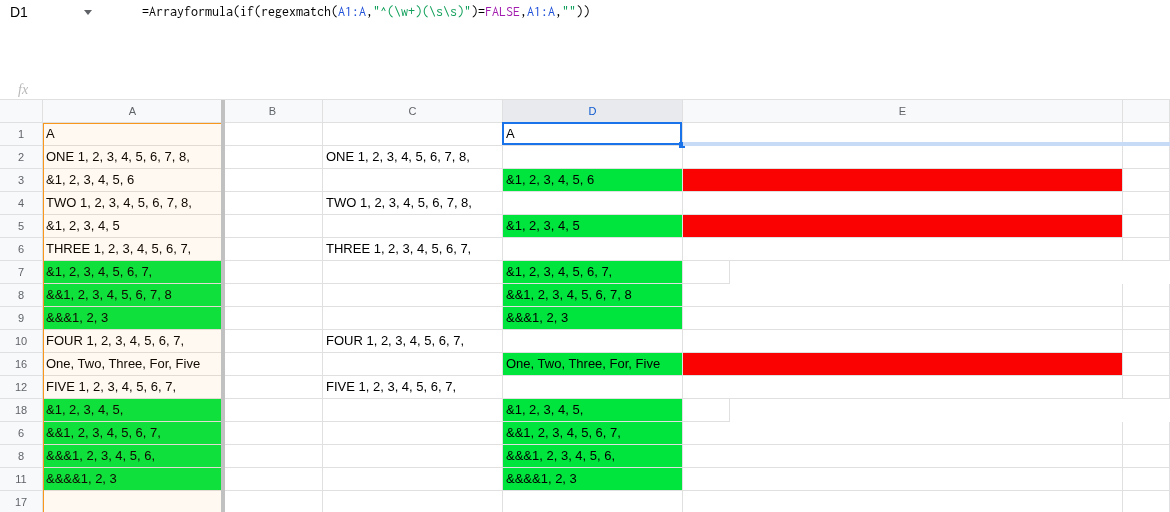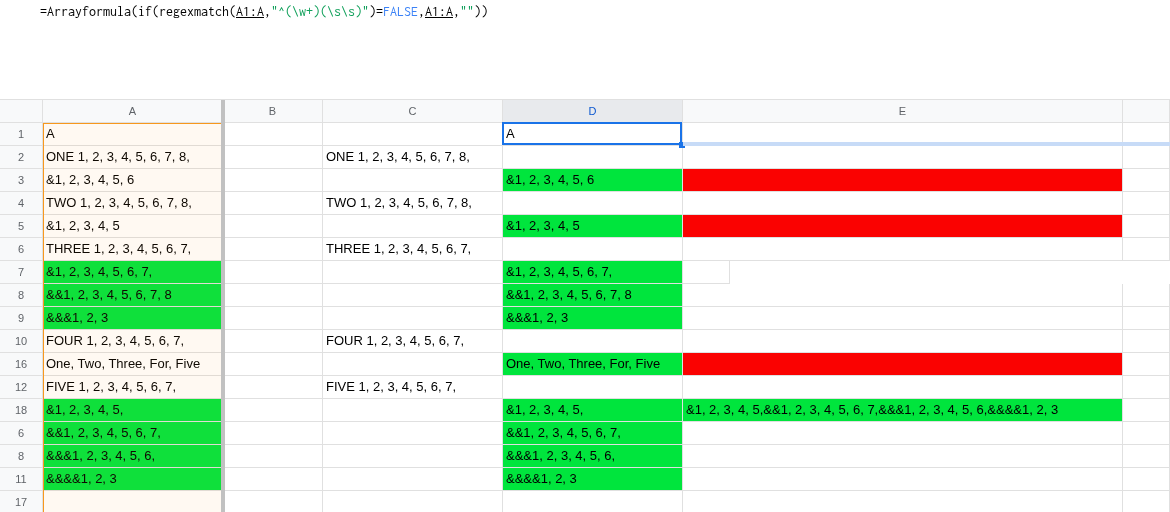--- a/index.html
+++ b/index.html
@@ -57,23 +57,23 @@
   flex: 1;
   padding: 5px 10px 6px 40px;
   font-family: "Inconsolata", Menlo, Consolas, monospace;
   font-size: 14px;
   height: 24px;
   display: flex;
   align-items: center;
   white-space: pre;
 }
 .tok-black { color: #000; }
-.tok-orange { color: #000000; text-decoration: underline; }
+.tok-orange { color: #1d4ed8; }
 .tok-green { color: #11a05b; }
-.tok-blue { color: #3b82f6; }
+.tok-blue { color: #a21caf; }
 .corner {
   width: 43px;
   height: 23px;
   background: #f8f9fa;
   border-right: 1px solid #e0e0e0;
   border-bottom: 1px solid #e0e0e0;
 }
 .row-headers {
   display: flex;
   flex-direction: column;
@@ -158,20 +158,29 @@
   width: 4px;
   background: #c1c1c1;
   top: 0;
   pointer-events: none;
 }
 </style>
 </head>
 <body>
 
 <div class="formula-bar">
+  <div style="display:flex;flex-direction:column">
+    <div class="name-box-wrap">
+      <span class="name-box">D1</span>
+      <span class="dropdown-icon"></span>
+    </div>
+    <div class="fx-section">
+      <span class="fx-icon">fx</span>
+    </div>
+  </div>
   <div class="formula-content">
     <span class="tok-black">=</span><span class="tok-black">Arrayformula</span><span class="tok-black">(</span><span class="tok-black">if</span><span class="tok-black">(</span><span class="tok-black">regexmatch</span><span class="tok-black">(</span><span class="tok-orange">A1:A</span><span class="tok-black">,</span><span class="tok-green">"^(\w+)(\s\s)"</span><span class="tok-black">)</span><span class="tok-black">=</span><span class="tok-blue">FALSE</span><span class="tok-black">,</span><span class="tok-orange">A1:A</span><span class="tok-black">,</span><span class="tok-green">""</span><span class="tok-black">))</span>
   </div>
 </div>
 
 <div class="sheet">
   <div class="left-col">
     <div class="corner"></div>
     <div class="row-headers" id="rowHeaders">
         <div class="row-hdr">1</div>
@@ -296,21 +305,20 @@
           <div class="cell wC">FIVE  1, 2, 3, 4, 5, 6, 7,</div>
           <div class="cell wD"></div>
           <div class="cell wE"></div>
           <div class="cell wF"></div>
         </div>
         <div class="row">
           <div class="cell wA bg-green">&amp;1, 2, 3, 4, 5,</div>
           <div class="cell wB"></div>
           <div class="cell wC"></div>
           <div class="cell wD bg-green">&amp;1, 2, 3, 4, 5,</div>
-          <div class="cell wE bg-green">&amp;1, 2, 3, 4, 5,&amp;&amp;1, 2, 3, 4, 5, 6, 7,&amp;&amp;&amp;1, 2, 3, 4, 5, 6,&amp;&amp;&amp;&amp;1, 2, 3</div>
           <div class="cell wF"></div>
         </div>
         <div class="row">
           <div class="cell wA bg-green">&amp;&amp;1, 2, 3, 4, 5, 6, 7,</div>
           <div class="cell wB"></div>
           <div class="cell wC"></div>
           <div class="cell wD bg-green">&amp;&amp;1, 2, 3, 4, 5, 6, 7,</div>
           <div class="cell wE"></div>
           <div class="cell wF"></div>
         </div>

